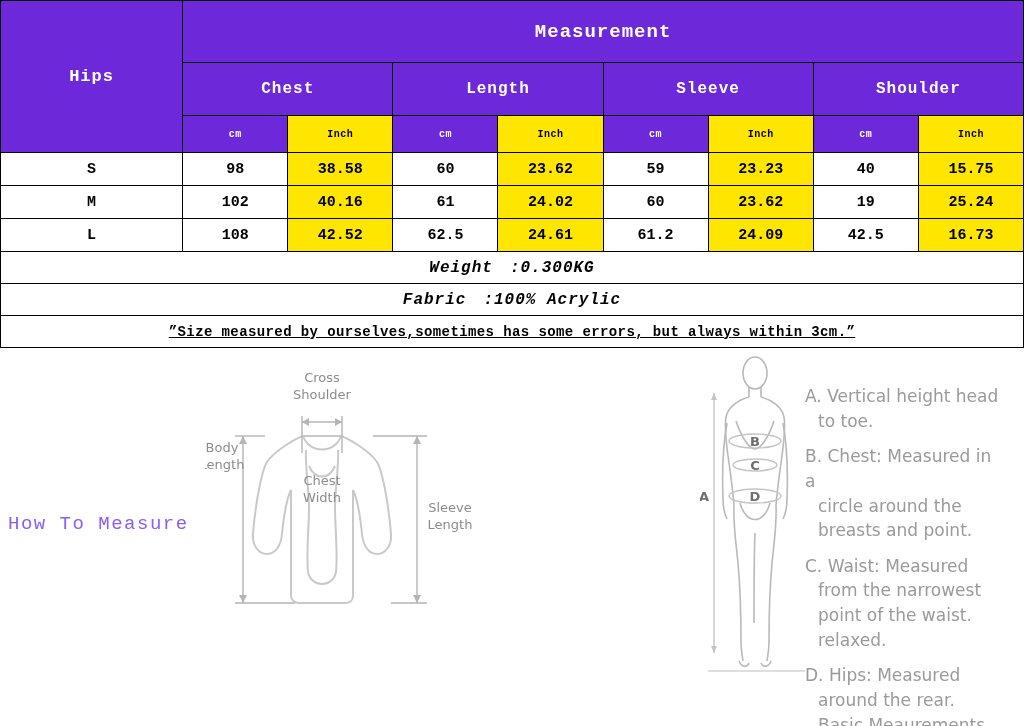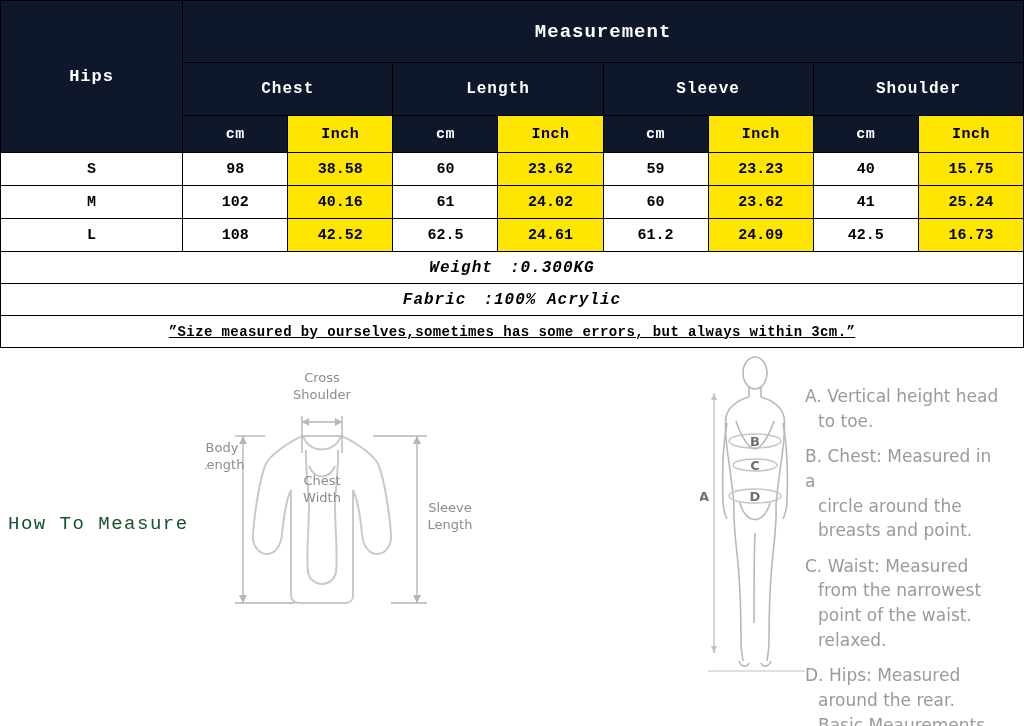--- a/index.html
+++ b/index.html
@@ -27,21 +27,21 @@
     table-layout: fixed;
   }
   table.size-table td, table.size-table th {
     border: 1px solid #000000;
     text-align: center;
     vertical-align: middle;
     padding: 0;
     font-weight: bold;
   }
   .hdr-black {
-    background: #0f172a;
+    background: #6d28d9;
     color: #ffffff;
   }
   .cell-yellow {
     background: #ffe600;
     color: #000000;
     margin-left: 12px;
   }
   .cell-white {
     background: #ffffff;
     color: #000000;
@@ -59,21 +59,21 @@
   }
   .measurement-label {
     font-size: 19px;
     letter-spacing: 1px;
   }
   .sub-label {
     font-size: 16px;
     letter-spacing: 1px;
   }
   .unit-label {
-    font-size: 15px;
+    font-size: 10px;
     letter-spacing: 0.5px;
   }
   .data-cell {
     font-size: 15px;
     font-weight: normal;
   }
   .data-cell.yellow {
     font-weight: bold;
   }
   .size-name {
@@ -100,21 +100,21 @@
     position: relative;
     width: 1024px;
     height: 366px;
   }
   .htm-title {
     position: absolute;
     left: 8px;
     top: 165px;
     font-size: 19px;
     letter-spacing: 1.5px;
-    color: #14532d;
+    color: #8b5cf6;
   }
   .sweater-diagram {
     position: absolute;
     left: 205px;
     top: 10px;
   }
   .body-diagram {
     position: absolute;
     left: 700px;
     top: 5px;
@@ -198,21 +198,21 @@
         <td class="cell-yellow data-cell yellow">15.75</td>
       </tr>
       <tr class="rdata">
         <td class="cell-white size-name">M</td>
         <td class="cell-white data-cell">102</td>
         <td class="cell-yellow data-cell yellow">40.16</td>
         <td class="cell-white data-cell">61</td>
         <td class="cell-yellow data-cell yellow">24.02</td>
         <td class="cell-white data-cell">60</td>
         <td class="cell-yellow data-cell yellow">23.62</td>
-        <td class="cell-white data-cell">41</td>
+        <td class="cell-white data-cell">19</td>
         <td class="cell-yellow data-cell yellow">25.24</td>
       </tr>
       <tr class="rdata">
         <td class="cell-white size-name">L</td>
         <td class="cell-white data-cell">108</td>
         <td class="cell-yellow data-cell yellow">42.52</td>
         <td class="cell-white data-cell">62.5</td>
         <td class="cell-yellow data-cell yellow">24.61</td>
         <td class="cell-white data-cell">61.2</td>
         <td class="cell-yellow data-cell yellow">24.09</td>

